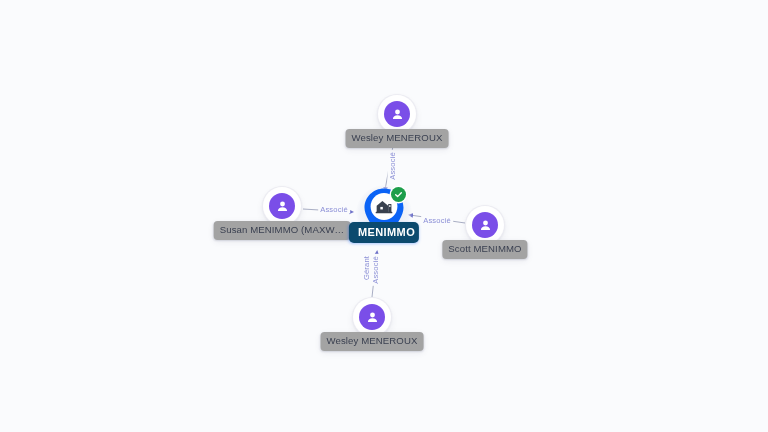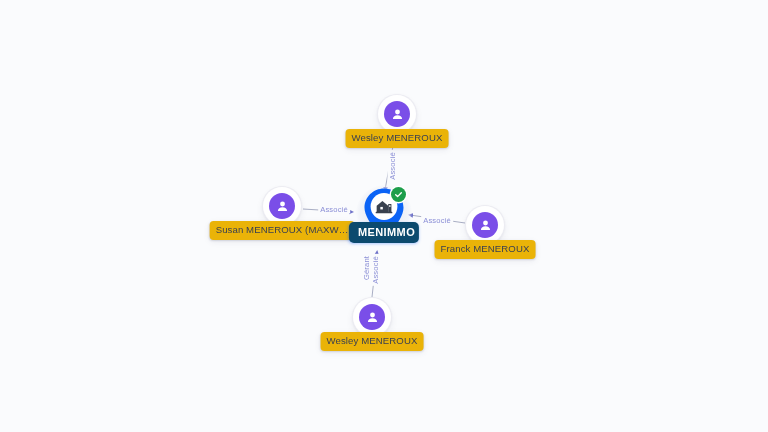--- a/index.html
+++ b/index.html
@@ -49,21 +49,21 @@
     justify-content: center;
   }
   .person-disc svg { display:block; }
 
   .node-label {
     position: absolute;
     left: 50%;
     transform: translateX(-50%);
     top: 34px;
     white-space: nowrap;
-    background: #eab308;
+    background: #a3a3a3;
     color: #3b4151;
     font-size: 9.6px;
     line-height: 1;
     padding: 4px 6px 5px 6px;
     border-radius: 4px;
     box-shadow: 0 1px 2px rgba(40,45,80,.16), 0 2px 7px rgba(40,45,80,.07);
     letter-spacing: .1px;
   }
 
   
@@ -184,33 +184,33 @@
 
   <div class="node" style="left:282px; top:206px;">
     <div class="person-halo">
       <div class="person-disc">
         <svg width="15" height="15" viewBox="0 0 24 24" fill="#ffffff">
           <circle cx="12" cy="8" r="3.9"></circle>
           <path d="M12 13.2c-4.1 0-7.2 2.3-7.2 5.1v.9h14.4v-.9c0-2.8-3.1-5.1-7.2-5.1z"></path>
         </svg>
       </div>
     </div>
-    <div class="node-label">Susan MENEROUX (MAXW…</div>
+    <div class="node-label">Susan MENIMMO (MAXW…</div>
   </div>
 
   <div class="node" style="left:485px; top:225px;">
     <div class="person-halo">
       <div class="person-disc">
         <svg width="15" height="15" viewBox="0 0 24 24" fill="#ffffff">
           <circle cx="12" cy="8" r="3.9"></circle>
           <path d="M12 13.2c-4.1 0-7.2 2.3-7.2 5.1v.9h14.4v-.9c0-2.8-3.1-5.1-7.2-5.1z"></path>
         </svg>
       </div>
     </div>
-    <div class="node-label">Franck MENEROUX</div>
+    <div class="node-label">Scott MENIMMO</div>
   </div>
 
   <div class="node" style="left:372px; top:317px;">
     <div class="person-halo">
       <div class="person-disc">
         <svg width="15" height="15" viewBox="0 0 24 24" fill="#ffffff">
           <circle cx="12" cy="8" r="3.9"></circle>
           <path d="M12 13.2c-4.1 0-7.2 2.3-7.2 5.1v.9h14.4v-.9c0-2.8-3.1-5.1-7.2-5.1z"></path>
         </svg>
       </div>

